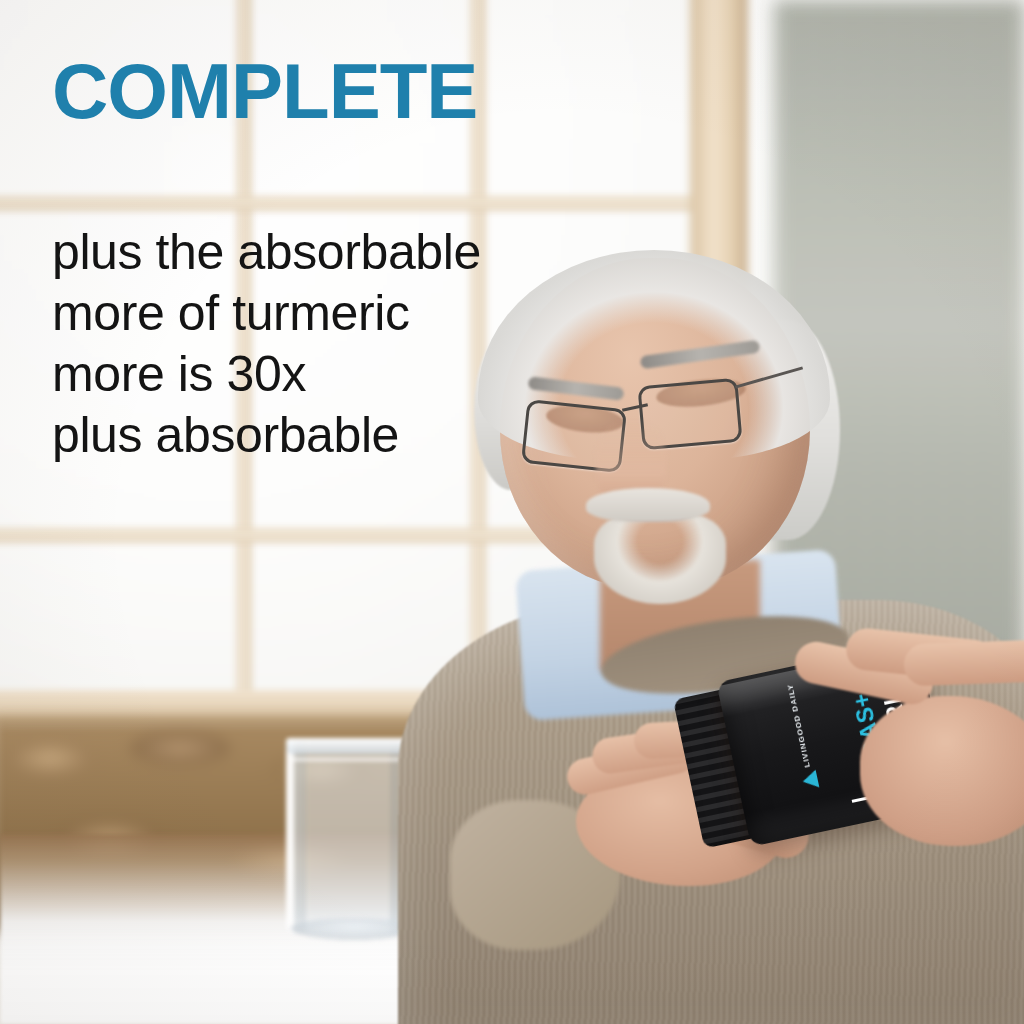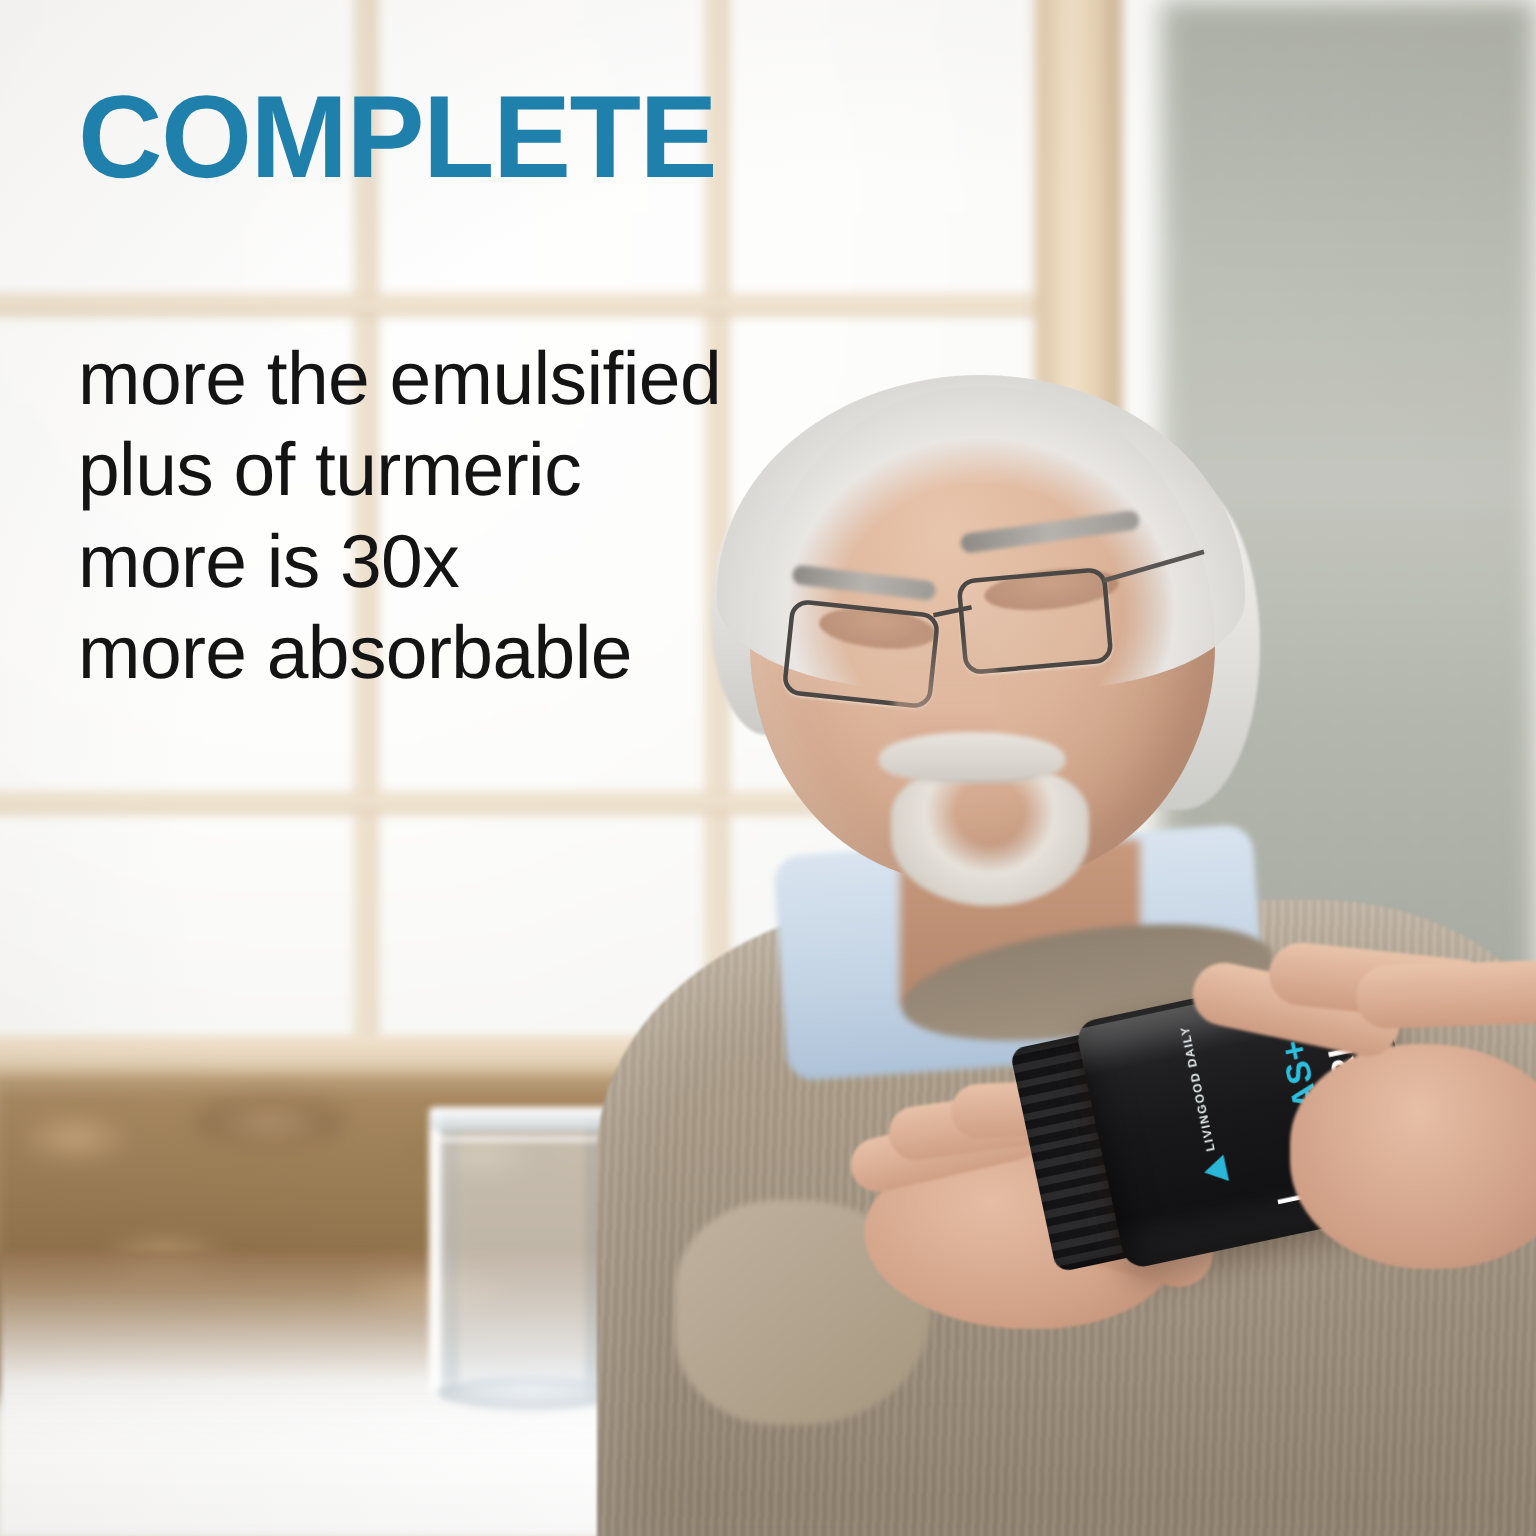--- a/index.html
+++ b/index.html
@@ -538,20 +538,20 @@
 
     <div class="vignette"></div>
   </div>
 
   <div class="overlay">
     <div class="headline">
       <div>COMPLETE</div>
     </div>
 
     <div class="subhead">
-      <div>more the emulsified</div>
-      <div>plus of turmeric</div>
+      <div>plus the absorbable</div>
+      <div>more of turmeric</div>
       <div>more is 30x</div>
-      <div>more absorbable</div>
+      <div>plus absorbable</div>
     </div>
   </div>
 
 </div>
 
 </body></html>

